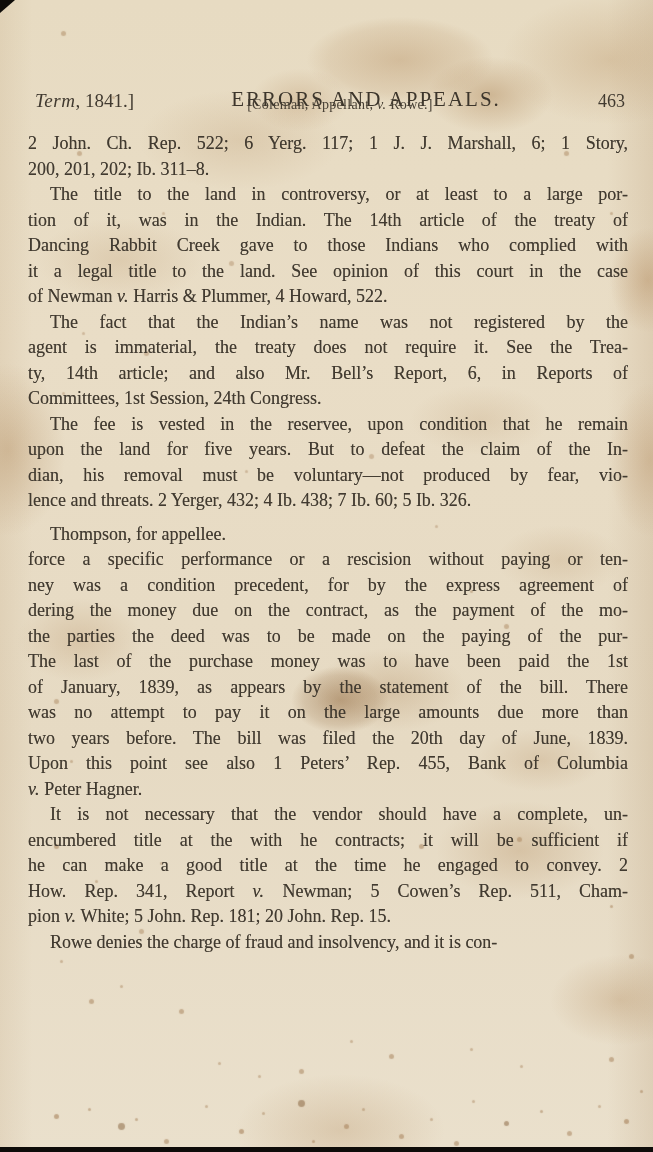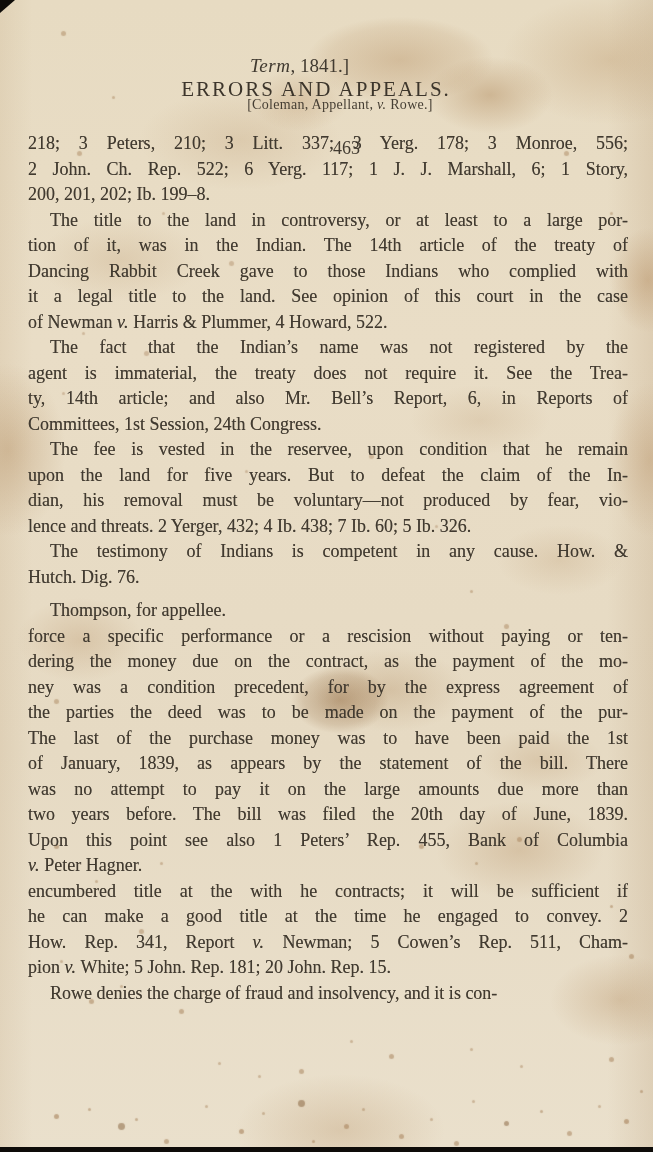--- a/index.html
+++ b/index.html
@@ -75,21 +75,21 @@
       112px 96px 1px 0 rgba(146,100,55,.35), 230px 262px 1px 1px rgba(146,100,55,.30),
       162px 212px 1px 0 rgba(146,100,55,.30), 78px 152px 1px 1px rgba(146,100,55,.35);
   }
   
   .edge-bottom { position:absolute; left:0; right:0; bottom:0; height:5px; background:#0e0c09; }
   .corner-tl  { position:absolute; top:0; left:0; width:0; height:0;
                 border-top:13px solid #0e0c09; border-right:15px solid transparent; }
 
   .header {
     position:absolute; top:55px; left:35px; right:28px;
-    display:flex; align-items:center;flex-direction:column;
+    display:flex; align-items:flex-end;
   }
   .header .left   { width:160px; font-size:19px; white-space:nowrap; }
   .header .left i { letter-spacing:.5px; }
   .header .title  { flex:1; text-align:center; font-size:21px; letter-spacing:2px;
                     transform:translateX(-14px); white-space:nowrap; color:#3c352b; }
   .header .pageno { width:60px; text-align:right; font-size:18px;margin-top:36px; }
 
   .caption {
     position:absolute; top:97px; left:0; right:0;
     text-align:center; font-size:14px; letter-spacing:.3px; color:#453e33;padding-left:27px;
@@ -117,63 +117,59 @@
   <div class="header">
     <div class="left"><i>Term</i><span>, 1841.]</span></div>
     <div class="title">ERRORS AND APPEALS.</div>
     <div class="pageno">463</div>
   </div>
 
   <div class="caption"><span>[Coleman, Appellant, </span><i>v.</i><span> Rowe.]</span></div>
 
   <div class="body">
       <div class="para">
-        <div class="line"><span>218; 3 Peters, 210; 3 Litt. 337; 3 Yerg. 178; 3 Monroe, 556;</span></div>
         <div class="line"><span>2 John. Ch. Rep. 522; 6 Yerg. 117; 1 J. J. Marshall, 6; 1 Story,</span></div>
-        <div class="line last"><span>200, 201, 202; Ib. 199–8.</span></div>
+        <div class="line last"><span>200, 201, 202; Ib. 311–8.</span></div>
       </div>
       <div class="para">
         <div class="line indent"><span>The title to the land in controversy, or at least to a large por-</span></div>
         <div class="line"><span>tion of it, was in the Indian. The 14th article of the treaty of</span></div>
         <div class="line"><span>Dancing Rabbit Creek gave to those Indians who complied with</span></div>
         <div class="line"><span>it a legal title to the land. See opinion of this court in the case</span></div>
         <div class="line last"><span>of Newman </span><i>v.</i><span> Harris &amp; Plummer, 4 Howard, 522.</span></div>
       </div>
       <div class="para">
         <div class="line indent"><span>The fact that the Indian’s name was not registered by the</span></div>
         <div class="line"><span>agent is immaterial, the treaty does not require it. See the Trea-</span></div>
         <div class="line"><span>ty, 14th article; and also Mr. Bell’s Report, 6, in Reports of</span></div>
         <div class="line last"><span>Committees, 1st Session, 24th Congress.</span></div>
       </div>
       <div class="para">
         <div class="line indent"><span>The fee is vested in the reservee, upon condition that he remain</span></div>
         <div class="line"><span>upon the land for five years. But to defeat the claim of the In-</span></div>
         <div class="line"><span>dian, his removal must be voluntary—not produced by fear, vio-</span></div>
         <div class="line last"><span>lence and threats. 2 Yerger, 432; 4 Ib. 438; 7 Ib. 60; 5 Ib. 326.</span></div>
       </div>
-      <div class="para">
-        <div class="line indent"><span>The testimony of Indians is competent in any cause. How. &amp;</span></div>
-        <div class="line last"><span>Hutch. Dig. 76.</span></div>
-      </div>
       <div class="para gap">
         <div class="line indent last"><span>Thompson, for appellee.</span></div>
       </div>
       <div class="para">
         <div class="line"><span>force a specific performance or a rescision without paying or ten-</span></div>
+        <div class="line"><span>ney was a condition precedent, for by the express agreement of</span></div>
         <div class="line"><span>dering the money due on the contract, as the payment of the mo-</span></div>
-        <div class="line"><span>ney was a condition precedent, for by the express agreement of</span></div>
-        <div class="line"><span>the parties the deed was to be made on the payment of the pur-</span></div>
+        <div class="line"><span>the parties the deed was to be made on the paying of the pur-</span></div>
         <div class="line"><span>The last of the purchase money was to have been paid the 1st</span></div>
         <div class="line"><span>of January, 1839, as appears by the statement of the bill. There</span></div>
         <div class="line"><span>was no attempt to pay it on the large amounts due more than</span></div>
         <div class="line"><span>two years before. The bill was filed the 20th day of June, 1839.</span></div>
         <div class="line"><span>Upon this point see also 1 Peters’ Rep. 455, Bank of Columbia</span></div>
         <div class="line last"><i>v.</i><span> Peter Hagner.</span></div>
       </div>
       <div class="para">
+        <div class="line indent"><span>It is not necessary that the vendor should have a complete, un-</span></div>
         <div class="line"><span>encumbered title at the with he contracts; it will be sufficient if</span></div>
         <div class="line"><span>he can make a good title at the time he engaged to convey. 2</span></div>
         <div class="line"><span>How. Rep. 341, Report </span><i>v.</i><span> Newman; 5 Cowen’s Rep. 511, Cham-</span></div>
         <div class="line last"><span>pion </span><i>v.</i><span> White; 5 John. Rep. 181; 20 John. Rep. 15.</span></div>
       </div>
       <div class="para">
         <div class="line indent last"><span>Rowe denies the charge of fraud and insolvency, and it is con-</span></div>
       </div>
     </div>
 

